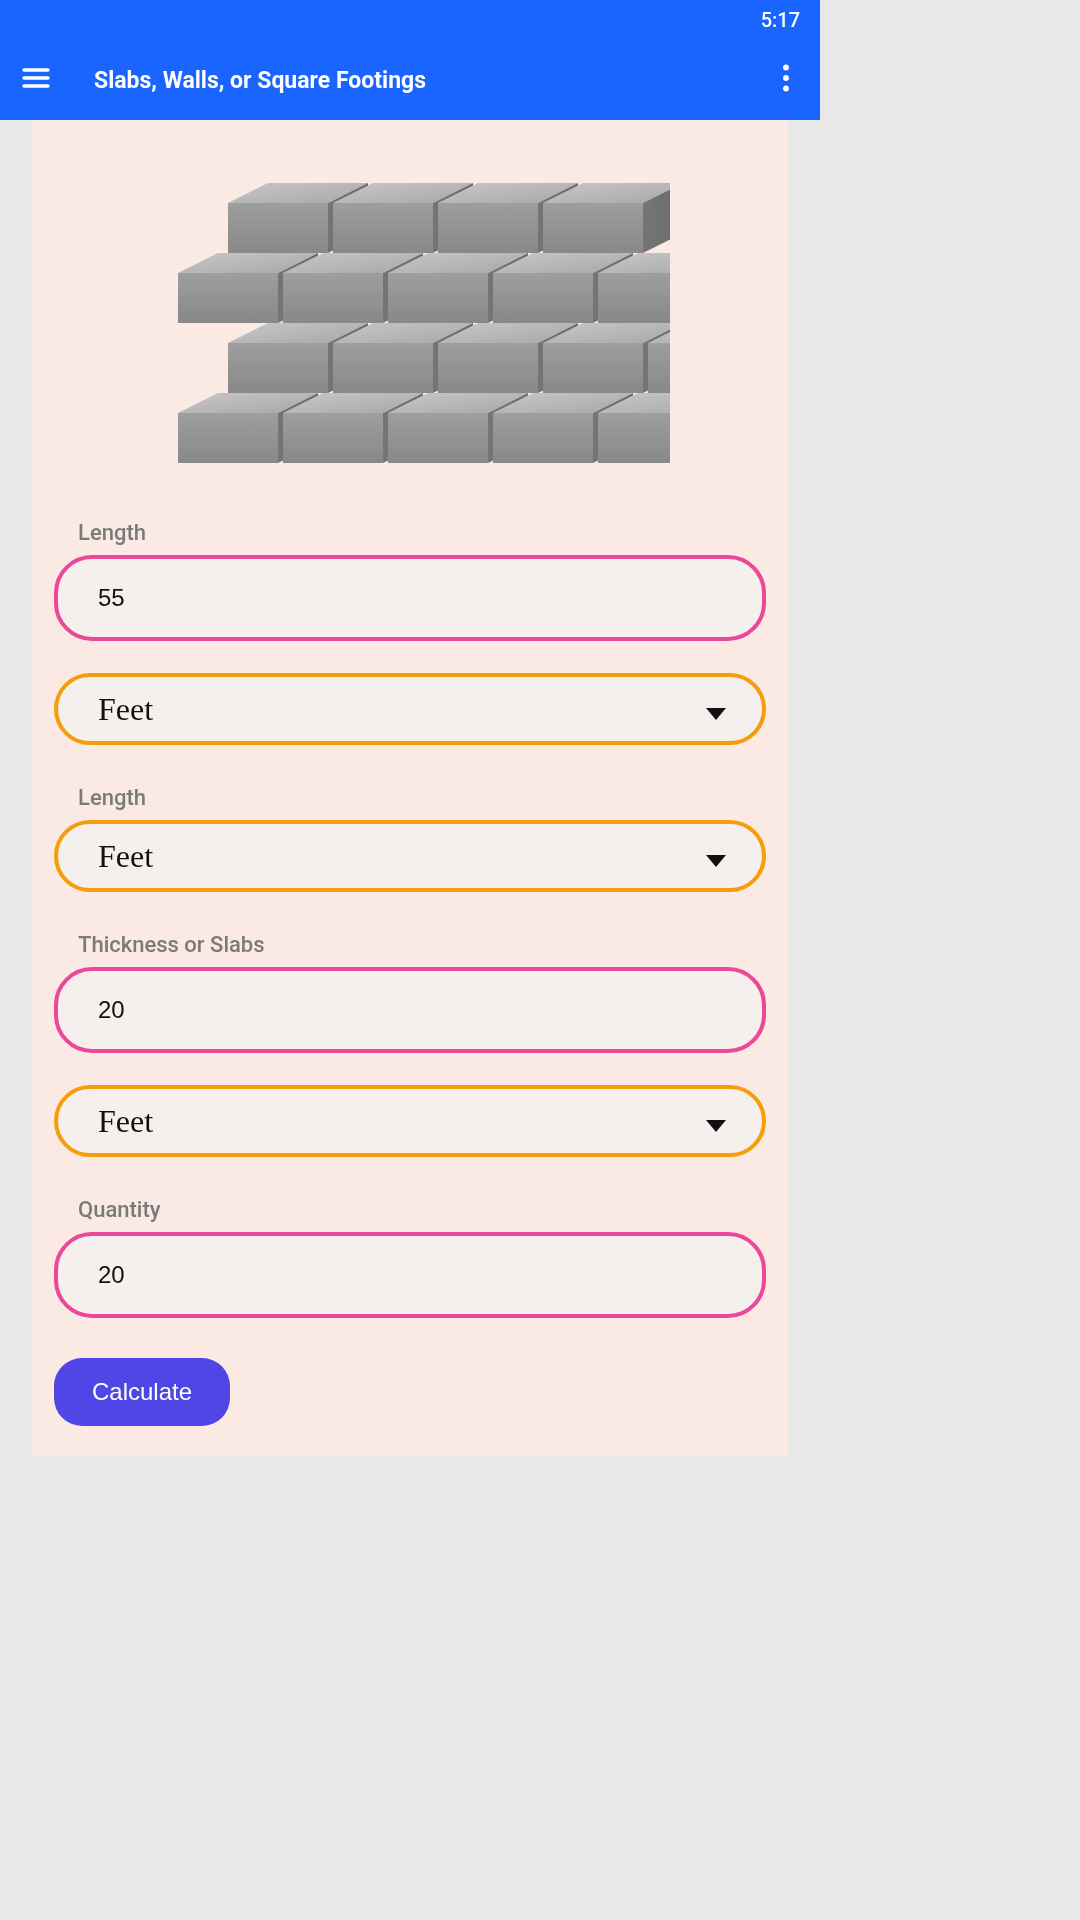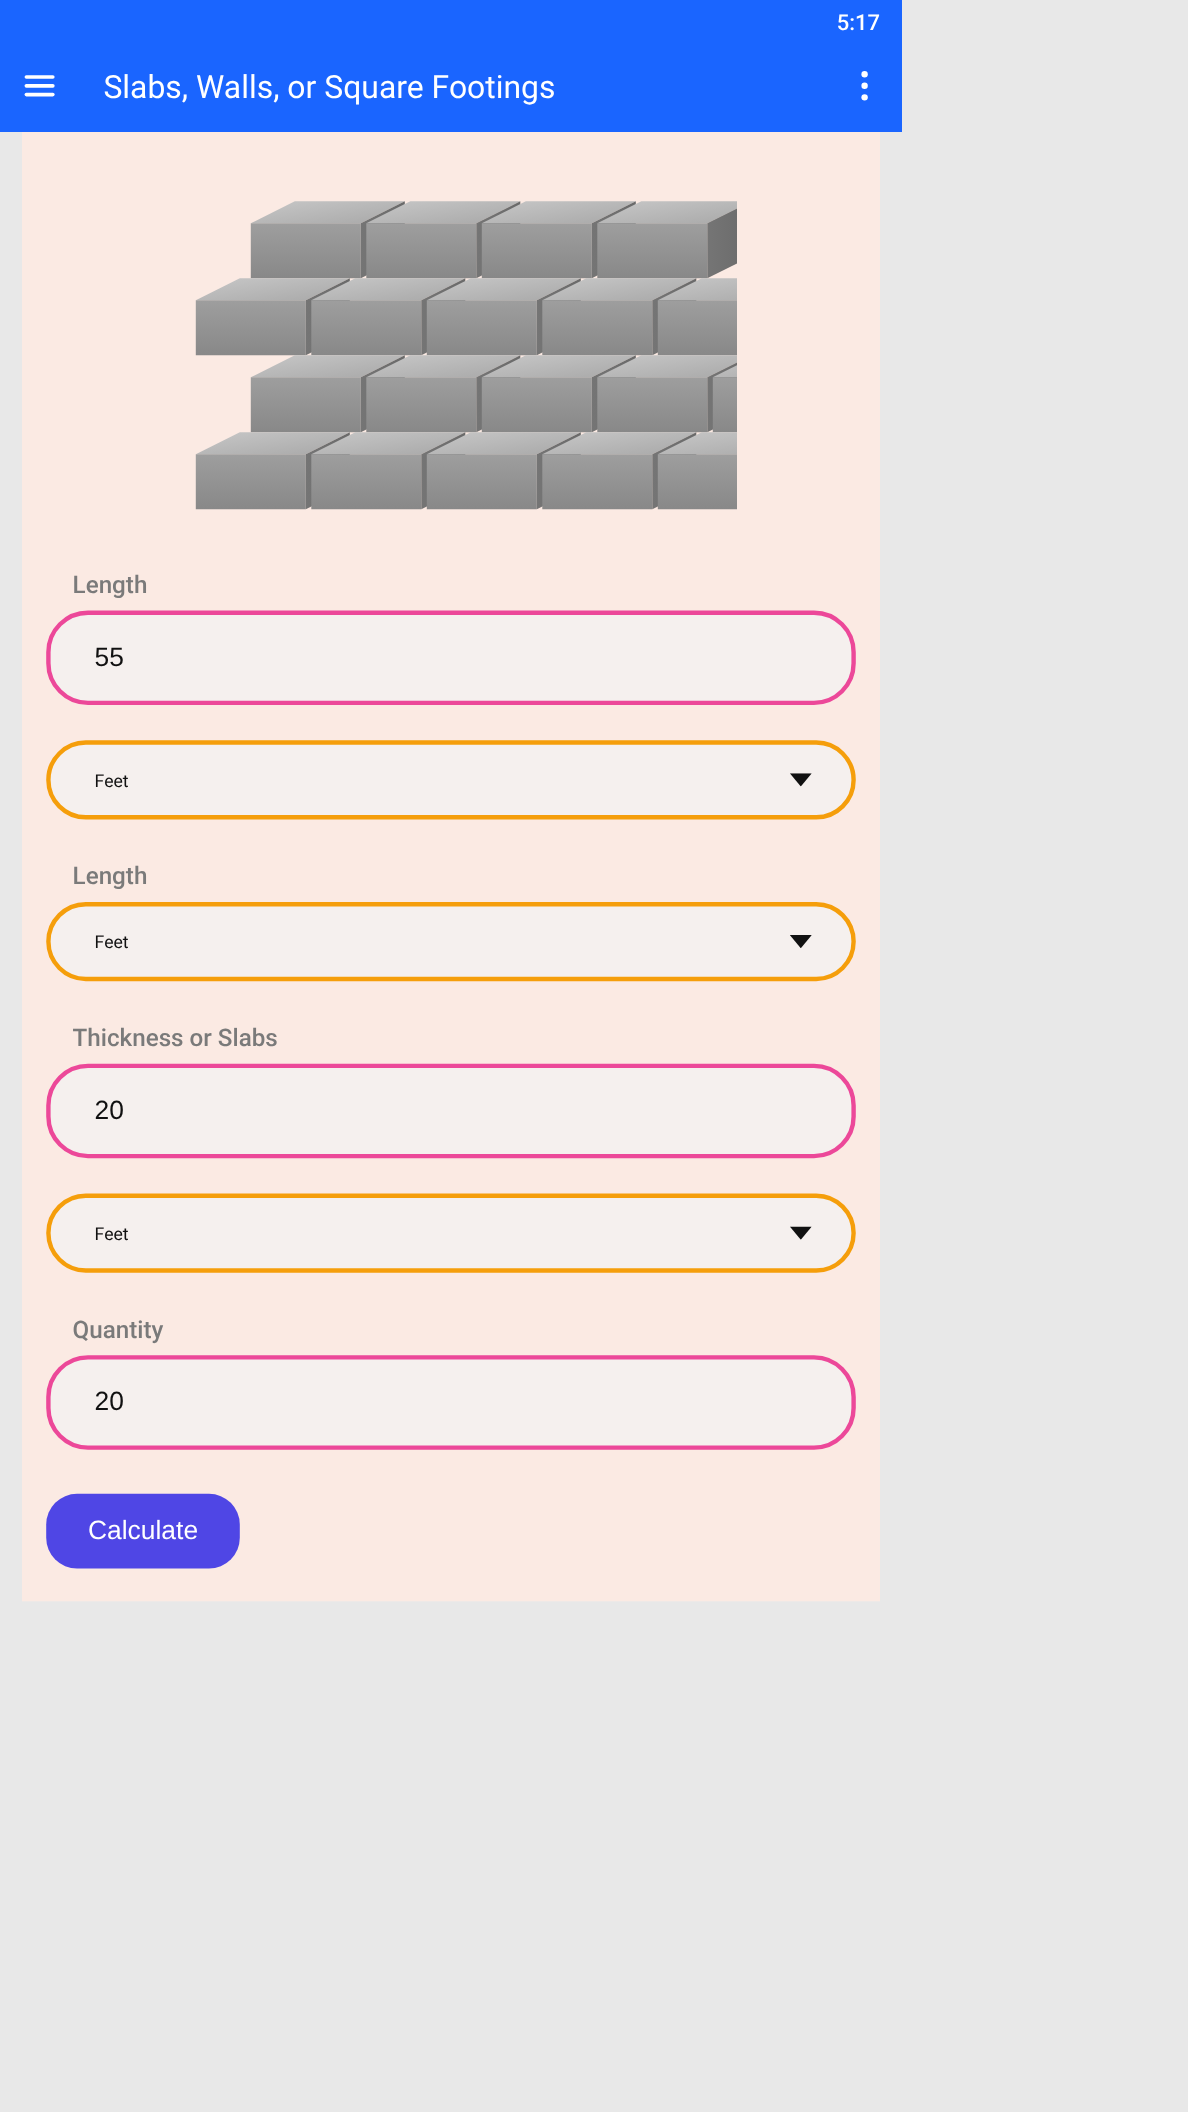--- a/index.html
+++ b/index.html
@@ -24,30 +24,30 @@
   .appbar {
     height: 80px;
     background: #1a65ff;
     color: #fff;
     display: flex;
     align-items: center;
     padding: 0 20px;
   }
   .hamburger svg { width: 32px; height: 32px; }
   .appbar-title {
-    font-size: 29px;
-    font-weight: 400;
+    font-size: 23px;
+    font-weight: 700;
     margin-left: 42px;
     flex: 1;
   }
   .more svg { width: 8px; height: 28px; }
   .more { padding: 0 10px; }
   .content {
     background: #fbeae3;
-    margin: 0 20px;
+    margin: 0 32px;
     height: calc(100% - 120px);
     padding: 10px 22px 0 22px;
     overflow: hidden;
   }
   .hero {
     height: 390px;
     display: flex;
     align-items: center;
     justify-content: center;
   }
@@ -71,27 +71,28 @@
     outline: none;
     margin-bottom: 32px;
     display: block;
   }
   .field-select {
     width: 100%;
     height: 72px;
     border: 4px solid #f59e0b;
     border-radius: 38px;
     background: #f5f0ee;
-    font-size: 16px;
+    font-size: 32px;
     color: #111;
     padding: 0 36px 0 40px;
     margin-bottom: 40px;
     display: flex;
     align-items: center;
     justify-content: space-between;
+    font-family: Liberation Serif, serif;
   }
   .caret svg { width: 20px; height: 12px; }
   .calc-btn {
     background: #4f46e5;
     color: #fff;
     border: none;
     border-radius: 28px;
     font-size: 24px;
     padding: 20px 38px;
     margin-top: 8px;

